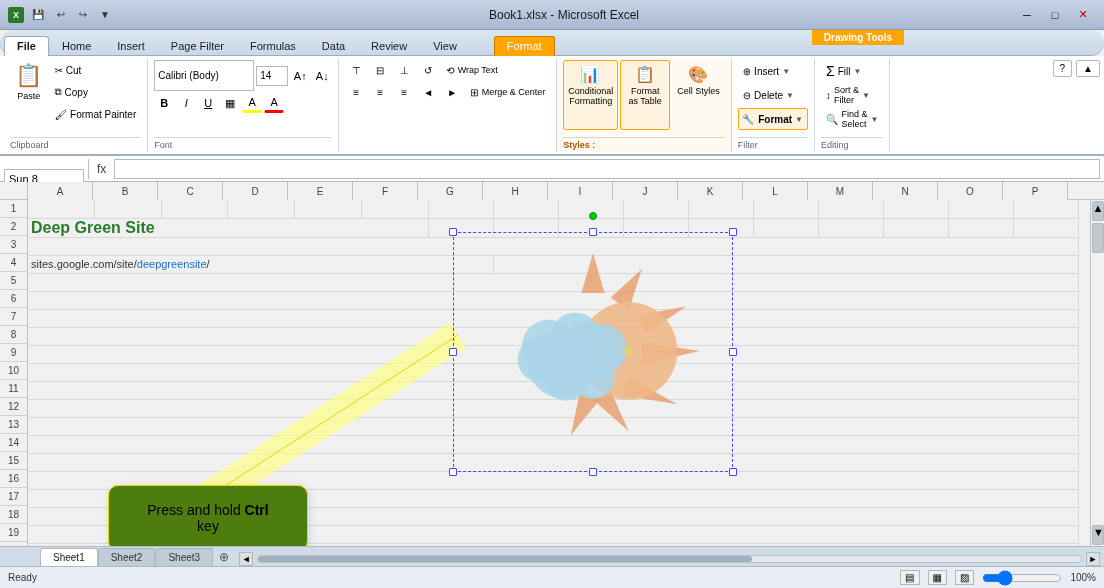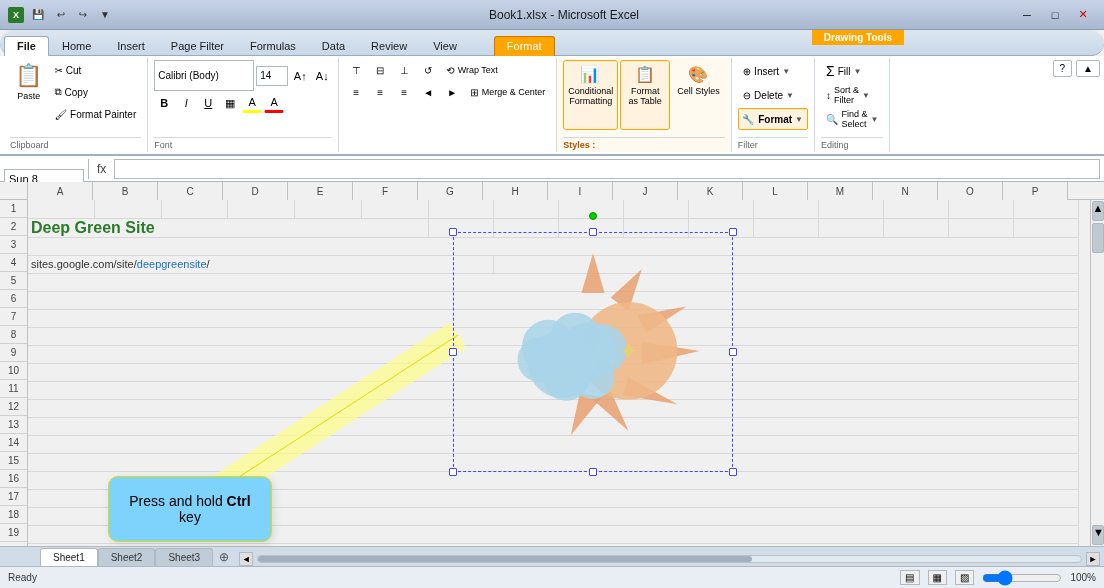--- a/index.html
+++ b/index.html
@@ -690,21 +690,21 @@
         <div class="handle" style="top:-4px; right:-4px;"></div>
         <div class="handle" style="top:calc(50% - 4px); left:-4px;"></div>
         <div class="handle" style="top:calc(50% - 4px); right:-4px;"></div>
         <div class="handle" style="bottom:-4px; left:-4px;"></div>
         <div class="handle" style="bottom:-4px; left:calc(50% - 4px);"></div>
         <div class="handle" style="bottom:-4px; right:-4px;"></div>
 
         <div class="handle" style="top:-20px; left:calc(50% - 4px); background:#00cc00; border-color:#009900; border-radius:50%;"></div>
       </div>
 
-      <div id="callout" style="position:absolute; top:276px; left:80px; width:164px; background:#7dd3fc; border:1px solid #dddd00; border-radius:10px; padding:16px 12px; text-align:center; font-size:14px; z-index:5; box-shadow: 2px 2px 8px rgba(0,0,0,0.1);">
+      <div id="callout" style="position:absolute; top:285px; left:80px; width:200px; background:#4d7c0f; border:1px solid #dddd00; border-radius:10px; padding:16px 12px; text-align:center; font-size:14px; z-index:5; box-shadow: 2px 2px 8px rgba(0,0,0,0.1);">
         <span>Press and hold </span><strong>Ctrl</strong><br>
         <span>key</span>
       </div>
 
       <svg style="position:absolute; top:290px; left:160px; z-index:4;" width="300" height="100" overflow="visible">
         <line x1="0" y1="20" x2="270" y2="-155" stroke="#ffff88" stroke-width="30" opacity="0.7"></line>
         <line x1="0" y1="20" x2="270" y2="-155" stroke="#dddd00" stroke-width="1"></line>
       </svg>
 
       <div style="position:absolute; right:0; top:0; width:14px; height:100%; background:#f0f0f0; border-left:1px solid #c0c0c0;">

